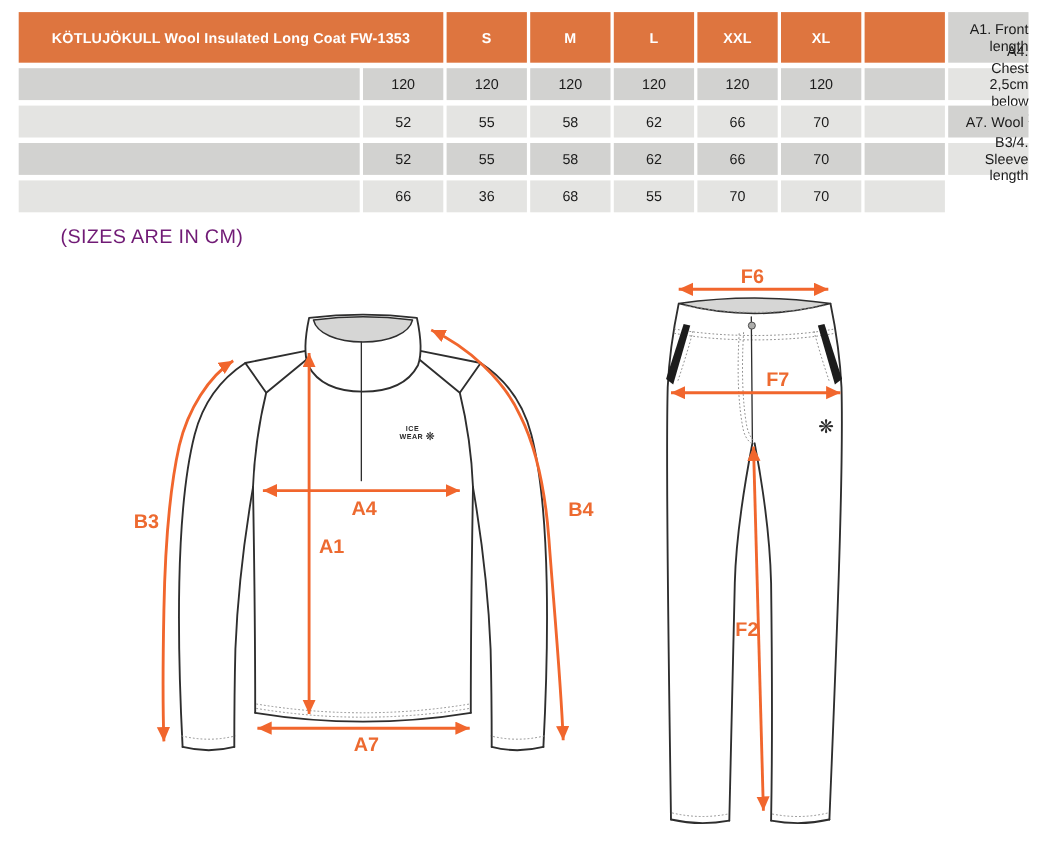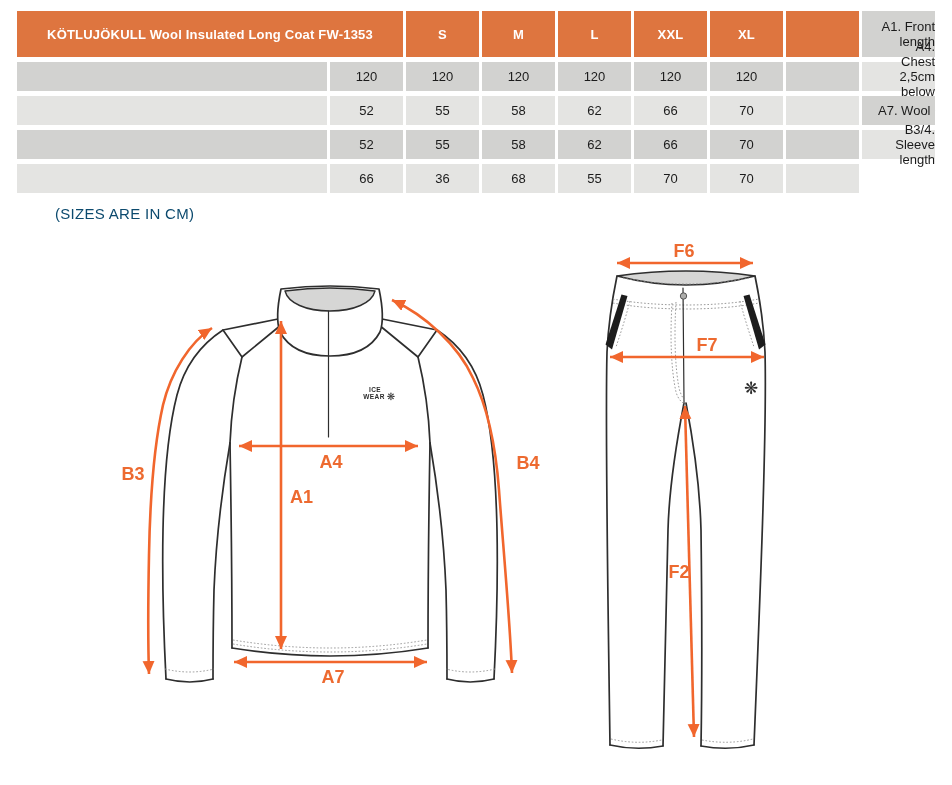--- a/index.html
+++ b/index.html
@@ -13,21 +13,21 @@
     gap:5px 3px;
   }
   .th{background:#DE753F;color:#fff;font-weight:bold;font-size:13px;
       display:flex;align-items:center;justify-content:center;letter-spacing:.2px;}
   .title-cell{grid-column:1 / 3;}
   .cell{font-size:13px;color:#1b1b1b;display:flex;align-items:center;justify-content:center;}
   .row-dark{background:#D2D2D0;}
   .row-light{background:#E4E4E2;}
   .label-cell{justify-content:flex-start;padding-left:16px;text-align:right;}
 
-  .note{position:absolute;left:55px;top:205px;font-size:15px;color:#0c4a6e;letter-spacing:.3px;}
+  .note{position:absolute;left:55px;top:205px;font-size:18px;color:#701a75;letter-spacing:.3px;}
 
   svg.diagrams{position:absolute;left:0;top:0;}
   .ol{fill:none;stroke:#2E2E2E;stroke-width:1.7;stroke-linecap:round;stroke-linejoin:round;}
   .thin{stroke-width:1.2;}
   .olf{fill:#fff;stroke:#2E2E2E;stroke-width:1.7;stroke-linejoin:round;}
   .shade{fill:#D6D6D5;stroke:#2E2E2E;stroke-width:1.4;stroke-linejoin:round;}
   .stitch{fill:none;stroke:#8f8f8f;stroke-width:0.9;stroke-dasharray:1.6 1.9;}
   .arrow{fill:none;stroke:#F1662D;stroke-width:2.6;}
   .mlabel{fill:#ED6A30;font-size:18px;font-weight:600;}
   .logo-text{fill:#2b2b2b;font-weight:bold;font-size:6.5px;letter-spacing:.4px;}

